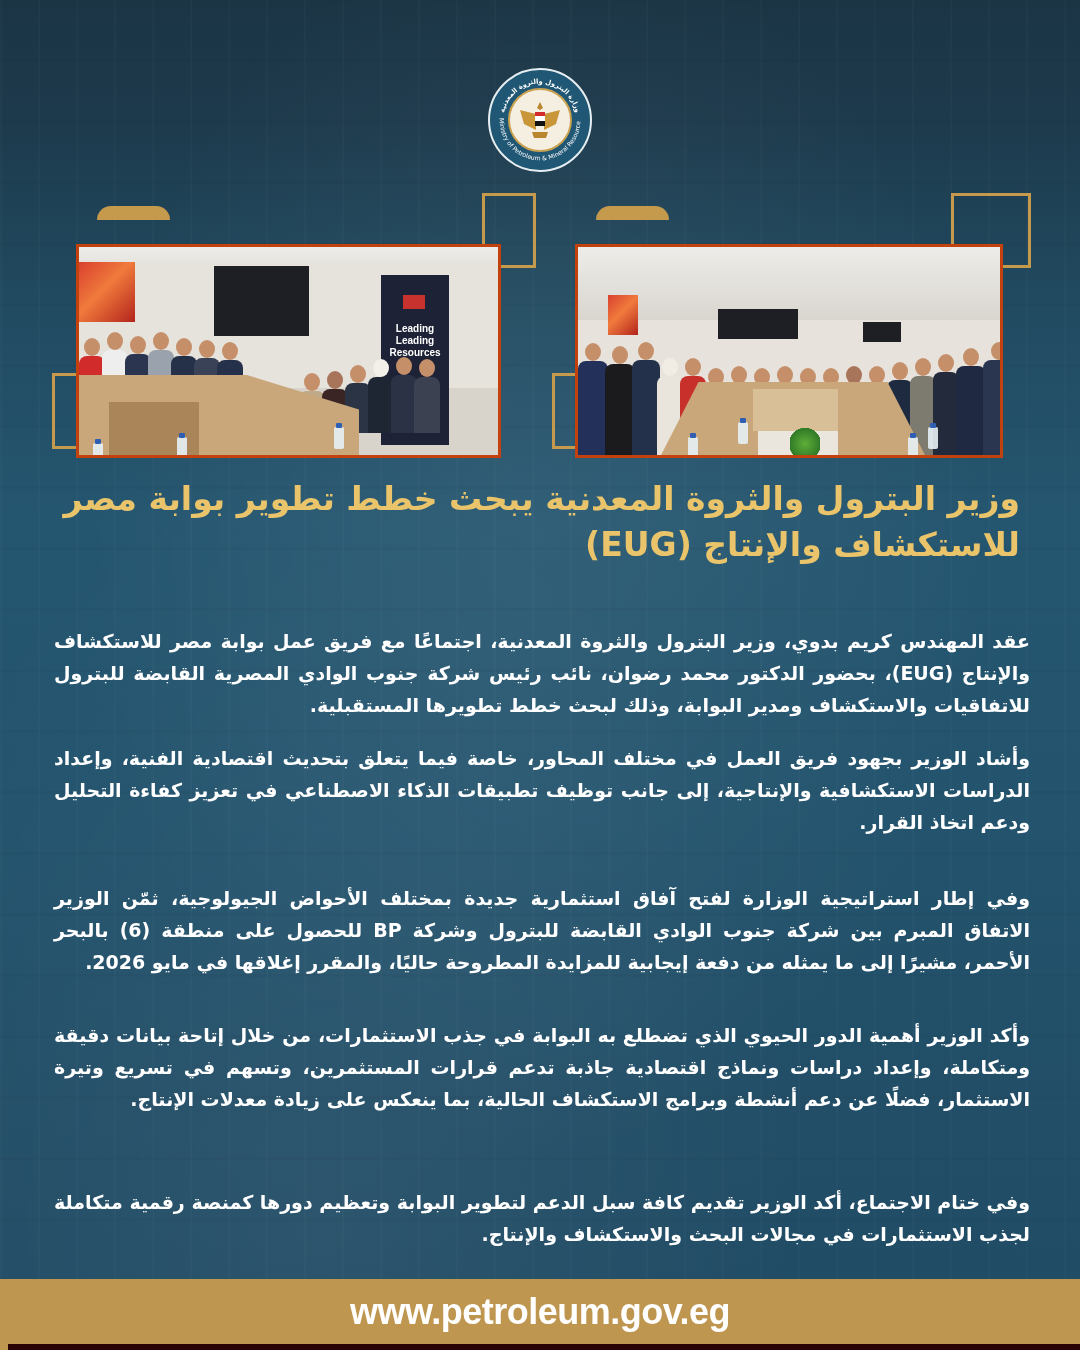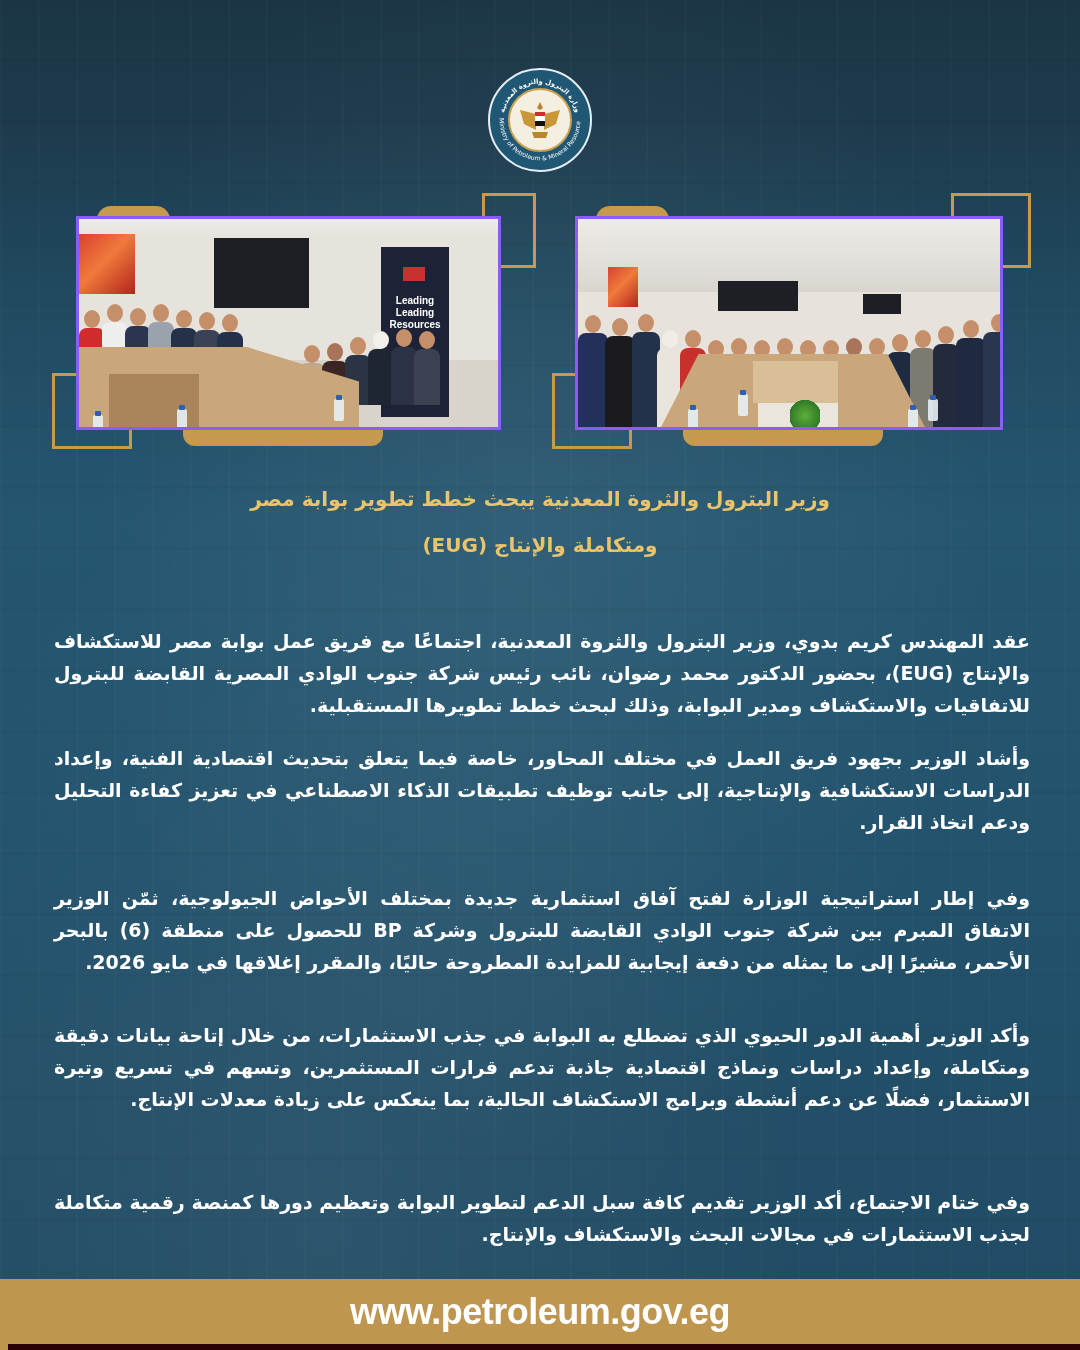--- a/index.html
+++ b/index.html
@@ -44,23 +44,24 @@
     
     .photo-block { position: absolute; }
     .frame-corner {
       position: absolute; border: 3px solid #c59a4c;
     }
     .frame-tab {
       position: absolute; background: #c59a4c;
     }
     .photo {
       position: absolute;
-      border: 3px solid #8b5cf6;
+      border: 3px solid #c2410c;
       overflow: hidden;
       background: #d8d3cb;
+      margin-top: 28px;
     }
     .photo .ceiling { position: absolute; left: 0; top: 0; width: 100%; height: 30%; background: linear-gradient(180deg, #eeece8, #d9d6d0); }
     .photo .wall { position: absolute; left: 0; top: 30%; width: 100%; height: 30%; background: #e3dfd8; }
     .photo .table { position: absolute; background: #c9a77a; }
     .photo .table-front { position: absolute; background: #a98559; }
     .photo .tv { position: absolute; background: #1d1f24; }
     .photo .painting { position: absolute; background: linear-gradient(135deg, #d9412f, #f07a3c 45%, #b3241c); }
     .photo .banner { position: absolute; background: #1e2236; }
     .photo .banner-text { position: absolute; color: #ffffff; font-family: "Liberation Sans", sans-serif; font-weight: bold; font-size: 10px; line-height: 12px; text-align: center; }
     .photo .banner-logo { position: absolute; background: #c8322e; }
@@ -68,25 +69,25 @@
     .person { position: relative; margin-right: -3px; }
     .person .head { width: 16px; height: 18px; border-radius: 50%; background: #c58f6a; margin: 0 auto; }
     .person .body { width: 26px; border-radius: 8px 8px 0 0; }
     .photo .bottle { position: absolute; width: 10px; height: 22px; background: rgba(230,240,245,0.9); border-radius: 2px; }
     .photo .bottle::before { content: ""; position: absolute; left: 2px; top: -4px; width: 6px; height: 5px; background: #2f5fb3; border-radius: 1px; }
     .photo .plant { position: absolute; width: 30px; height: 28px; background: radial-gradient(circle at 50% 60%, #5fae3a, #2f7a26 70%, transparent 72%); }
 
     
     .title {
       position: absolute; left: 60px; top: 476px; width: 960px;
-      text-align: center; direction: rtl;
+      direction: rtl;
       color: #e9c46a;
       font-family: "DejaVu Sans", sans-serif;
       font-weight: bold;
-      font-size: 20px; line-height: 46px;
+      font-size: 33px; line-height: 46px;
     }
 
     
     .paras {
       position: absolute; left: 54px; top: 600px; width: 976px;
       direction: rtl; text-align: justify;
       font-family: "DejaVu Sans", sans-serif;
       font-weight: bold;
       color: #ffffff;
       font-size: 19px; line-height: 32px;
@@ -317,21 +318,21 @@
     <div class="plant" style="left:212px; top:180px;"></div>
     <div class="bottle" style="left:110px; top:190px;"></div>
     <div class="bottle" style="left:160px; top:175px;"></div>
     <div class="bottle" style="left:330px; top:190px;"></div>
     <div class="bottle" style="left:350px; top:180px;"></div>
   </div>
 </div>
 
 <div class="title">
   <div>وزير البترول والثروة المعدنية يبحث خطط تطوير بوابة مصر</div>
-  <div>ومتكاملة والإنتاج (EUG)</div>
+  <div>للاستكشاف والإنتاج (EUG)</div>
 </div>
 
 <div class="paras">
   <p class="para" style="top:2px;margin-top:23px;">عقد المهندس كريم بدوي، وزير البترول والثروة المعدنية، اجتماعًا مع فريق عمل بوابة مصر للاستكشاف والإنتاج (EUG)، بحضور الدكتور محمد رضوان، نائب رئيس شركة جنوب الوادي المصرية القابضة للبترول للاتفاقيات والاستكشاف ومدير البوابة، وذلك لبحث خطط تطويرها المستقبلية.</p>
   <p class="para" style="top:142px;">وأشاد الوزير بجهود فريق العمل في مختلف المحاور، خاصة فيما يتعلق بتحديث اقتصادية الفنية، وإعداد الدراسات الاستكشافية والإنتاجية، إلى جانب توظيف تطبيقات الذكاء الاصطناعي في تعزيز كفاءة التحليل ودعم اتخاذ القرار.</p>
   <p class="para" style="top:282px;">وفي إطار استراتيجية الوزارة لفتح آفاق استثمارية جديدة بمختلف الأحواض الجيولوجية، ثمّن الوزير الاتفاق المبرم بين شركة جنوب الوادي القابضة للبترول وشركة BP للحصول على منطقة (6) بالبحر الأحمر، مشيرًا إلى ما يمثله من دفعة إيجابية للمزايدة المطروحة حاليًا، والمقرر إغلاقها في مايو 2026.</p>
   <p class="para" style="top:419px;">وأكد الوزير أهمية الدور الحيوي الذي تضطلع به البوابة في جذب الاستثمارات، من خلال إتاحة بيانات دقيقة ومتكاملة، وإعداد دراسات ونماذج اقتصادية جاذبة تدعم قرارات المستثمرين، وتسهم في تسريع وتيرة الاستثمار، فضلًا عن دعم أنشطة وبرامج الاستكشاف الحالية، بما ينعكس على زيادة معدلات الإنتاج.</p>
   <p class="para" style="top:586px;">وفي ختام الاجتماع، أكد الوزير تقديم كافة سبل الدعم لتطوير البوابة وتعظيم دورها كمنصة رقمية متكاملة لجذب الاستثمارات في مجالات البحث والاستكشاف والإنتاج.</p>
 </div>
 

